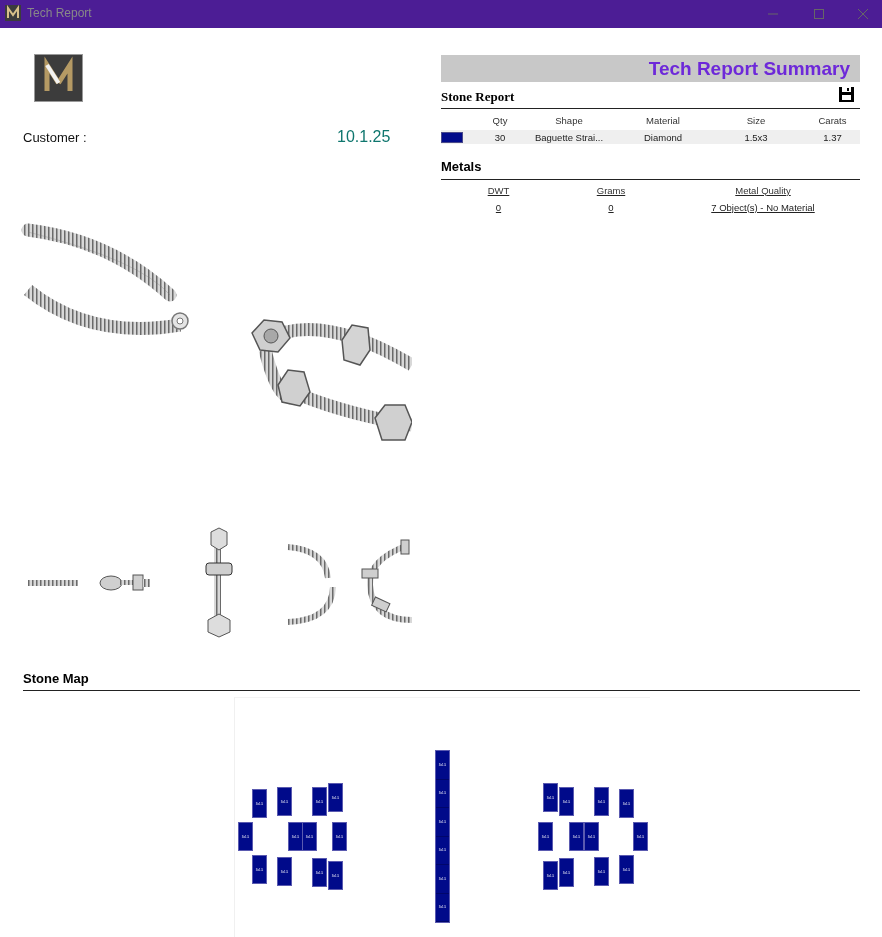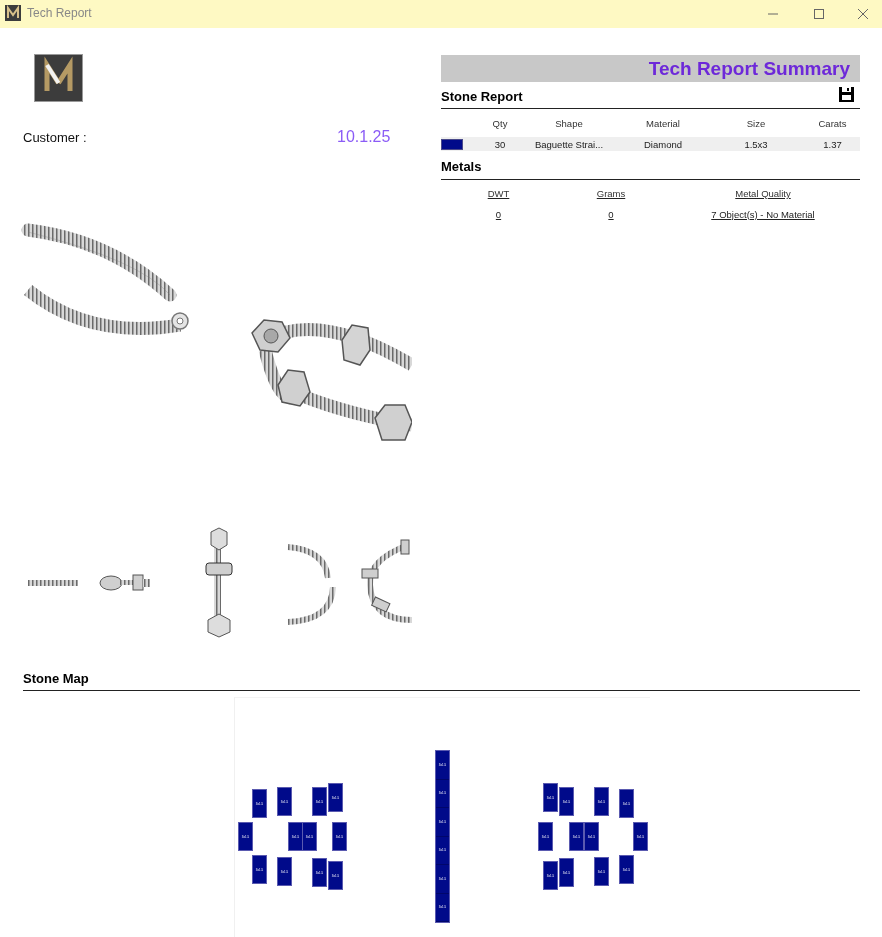--- a/index.html
+++ b/index.html
@@ -1,43 +1,43 @@
 <!DOCTYPE html>
 <html><head>
 <meta charset="utf-8">
 <style>
   * { box-sizing: border-box; margin: 0; padding: 0; }
   html, body { width: 882px; height: 937px; background: #ffffff; overflow: hidden; }
   body { font-family: "Liberation Sans", "DejaVu Sans", sans-serif; color: #000; position: relative; }
 
-  .titlebar { position: absolute; left: 0; top: 0; width: 882px; height: 28px; background: #fef9c3; }
+  .titlebar { position: absolute; left: 0; top: 0; width: 882px; height: 28px; background: #4c1d95; }
   .app-icon { position: absolute; left: 5px; top: 5px; width: 16px; height: 16px; background: #3c3c3c; }
   .app-icon svg { display: block; }
   .title-text { position: absolute; left: 27px; top: 6px; font-size: 12px; color: #888888; }
   .win-btn { position: absolute; top: 0; width: 46px; height: 28px; display: flex; align-items: center; justify-content: center; }
   .win-min { left: 750px; }
   .win-max { left: 796px; }
   .win-close { left: 840px; }
 
   .logo { position: absolute; left: 34px; top: 54px; width: 49px; height: 48px; background: #3c3c3c; border: 1px solid #999; }
   .customer-label { position: absolute; left: 23px; top: 130px; font-size: 13px; color: #111; }
-  .date-value { position: absolute; left: 337px; top: 128px; font-size: 16px; color: #8b5cf6; }
+  .date-value { position: absolute; left: 337px; top: 128px; font-size: 16px; color: #0f766e; }
 
   .views { position: absolute; left: 20px; top: 200px; width: 392px; height: 445px; overflow: hidden; }
 
   .summary-header { position: absolute; left: 441px; top: 55px; width: 419px; height: 27px; background: #c8c8c8; }
   .summary-title { position: absolute; right: 10px; top: 3px; font-size: 19px; font-weight: bold; color: #6d28d9; }
 
   .section-title { position: absolute; font-size: 13px; font-weight: bold; color: #000; }
   .rule { position: absolute; height: 1px; background: #222; }
 
   .save-icon { position: absolute; left: 838px; top: 86px; width: 17px; height: 17px; }
 
   table.grid { position: absolute; border-collapse: collapse; font-size: 9.5px; color: #222; }
-  table.grid th { font-weight: normal; color: #333; height: 27px; text-align: center; }
+  table.grid th { font-weight: normal; color: #333; height: 20px; text-align: center; }
   table.grid td { height: 14px; text-align: center; }
   table.grid tr.shade td { background: #efefef; }
 
   .swatch { display: inline-block; width: 22px; height: 11px; background: #000a8a; border: 1px solid #4a4a8a; vertical-align: middle; }
 
   .stone-map-title { position: absolute; left: 23px; top: 671px; font-size: 13px; font-weight: bold; }
   .stone-map-rule { position: absolute; left: 23px; top: 690px; width: 837px; height: 1px; background: #222; }
   .stone-canvas { position: absolute; left: 234px; top: 697px; width: 416px; height: 240px; border-left: 1px solid #f0f0f0; border-top: 1px solid #f3f3f3; }
   .stone { position: absolute; width: 15px; height: 29px; background: #000a8a; border: 1px solid #5a5ab0; color: #fff; font-size: 3px; display: flex; align-items: center; justify-content: center; }
   .stone-bar { position: absolute; width: 15px; background: #000a8a; border: 1px solid #5a5ab0; }
@@ -133,21 +133,21 @@
       <rect x="342" y="369" width="16" height="9" fill="#cfcfcf" stroke="#555"></rect>
       <rect x="353" y="400" width="16" height="9" fill="#cfcfcf" stroke="#555" transform="rotate(25 361 404)"></rect>
     </g>
   </svg>
 </div>
 
 <div class="summary-header">
   <span class="summary-title">Tech Report Summary</span>
 </div>
 
-<span class="section-title" style="left:441px; top:89px;">Stone Report</span>
+<span class="section-title" style="left:441px; top:89px;font-family:Liberation Serif, serif;">Stone Report</span>
 <div class="save-icon">
   <svg width="17" height="17" viewBox="0 0 17 17">
     <rect x="1" y="1" width="15" height="15" fill="#000"></rect>
     <rect x="4" y="1" width="9" height="5" fill="#fff"></rect>
     <rect x="9" y="2" width="2" height="3" fill="#000"></rect>
     <rect x="4" y="9" width="9" height="5" fill="#fff"></rect>
   </svg>
 </div>
 <div class="rule" style="left:441px; top:108px; width:419px;"></div>
 <table class="grid" style="left:441px; top:110px; width:419px;">

